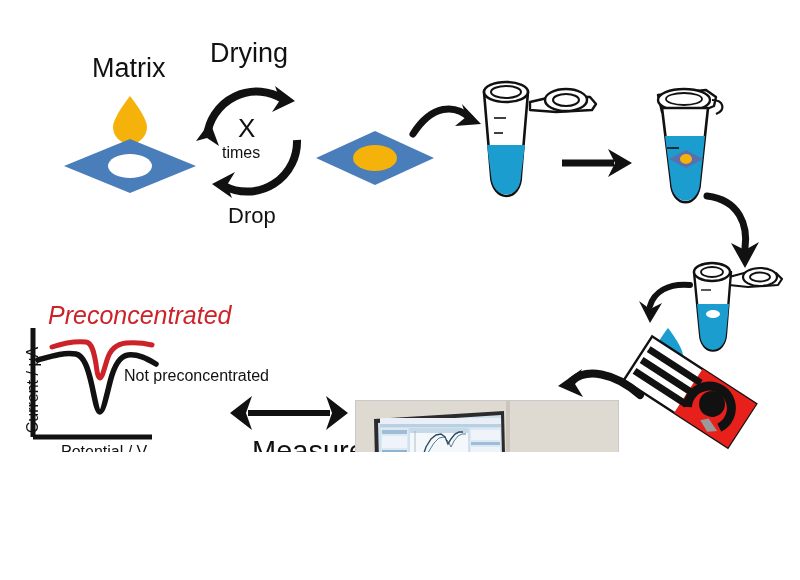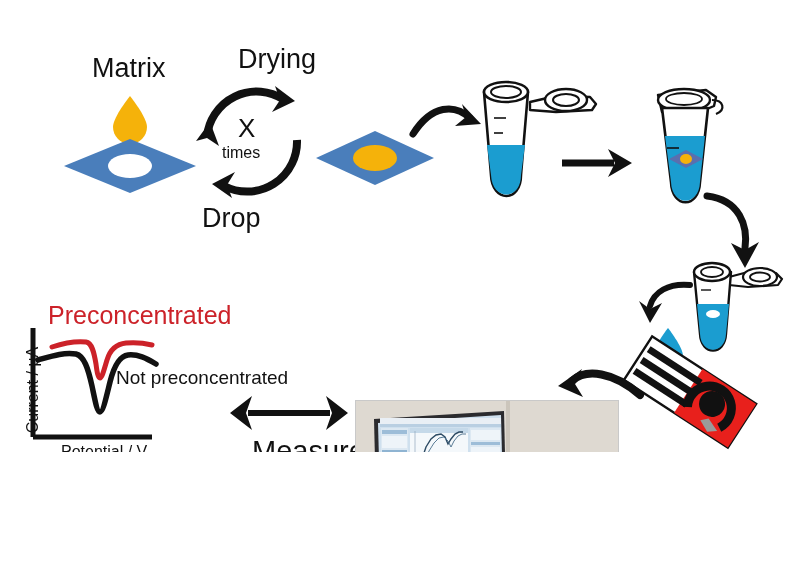--- a/index.html
+++ b/index.html
@@ -41,32 +41,32 @@
     overflow: hidden;
   }
 </style>
 </head>
 <body>
 
 <div id="figure">
 
   <div class="lbl" style="left:92px; top:55px; font-size:27px;">Matrix</div>
 
-  <div class="lbl" style="left:210px; top:46px; font-size:27px;margin-left:28px;">Drying</div>
+  <div class="lbl" style="left:210px; top:40px; font-size:27px;">Drying</div>
 
   <div class="lbl" style="left:238px; top:115px; font-size:26px;">X</div>
 
   <div class="lbl" style="left:222px; top:145px; font-size:16px;">times</div>
 
-  <div class="lbl" style="left:202px; top:205px; font-size:27px;">Drop</div>
-
-
-  <div class="lbl" style="left:48px; top:303px; font-size:25px; color:#cc2229;">Preconcentrated</div>
-
-  <div class="lbl" style="left:116px; top:368px; font-size:19px;text-align:right;">Not preconcentrated</div>
+  <div class="lbl" style="left:228px; top:205px; font-size:22px;">Drop</div>
+
+
+  <div class="lbl" style="left:48px; top:303px; font-size:25px; color:#cc2229;font-style:italic;">Preconcentrated</div>
+
+  <div class="lbl" style="left:124px; top:368px; font-size:16px;text-align:right;">Not preconcentrated</div>
 
   <div class="lbl" style="left:252px; top:437px; font-size:29px;">Measure</div>
 
   <div class="photo-frame">
     <svg viewBox="0 0 262 160" width="262" height="160">
 
       <rect x="0" y="0" width="262" height="160" fill="#d8d4cc"></rect>
       <rect x="0" y="0" width="262" height="86" fill="#ded9d1"></rect>
       <rect x="150" y="0" width="4" height="86" fill="#cbc5bb"></rect>
       <rect x="0" y="86" width="262" height="74" fill="#c9c4ba"></rect>

